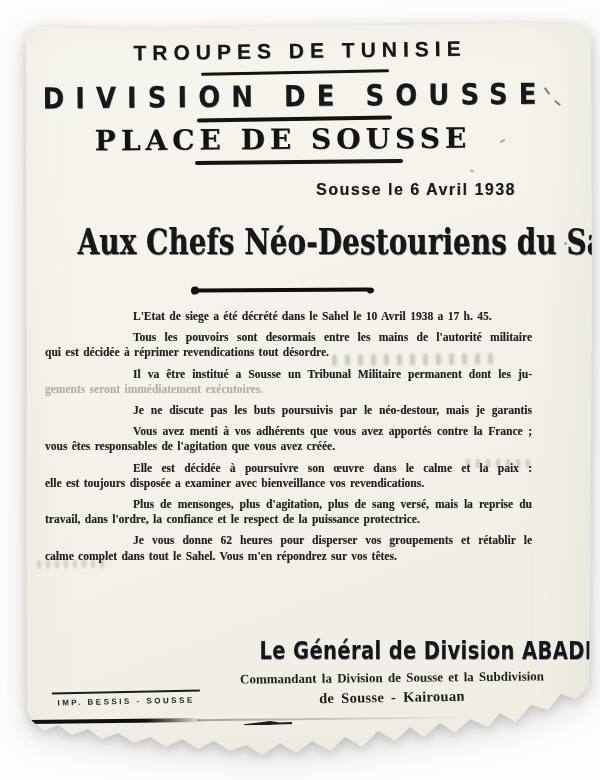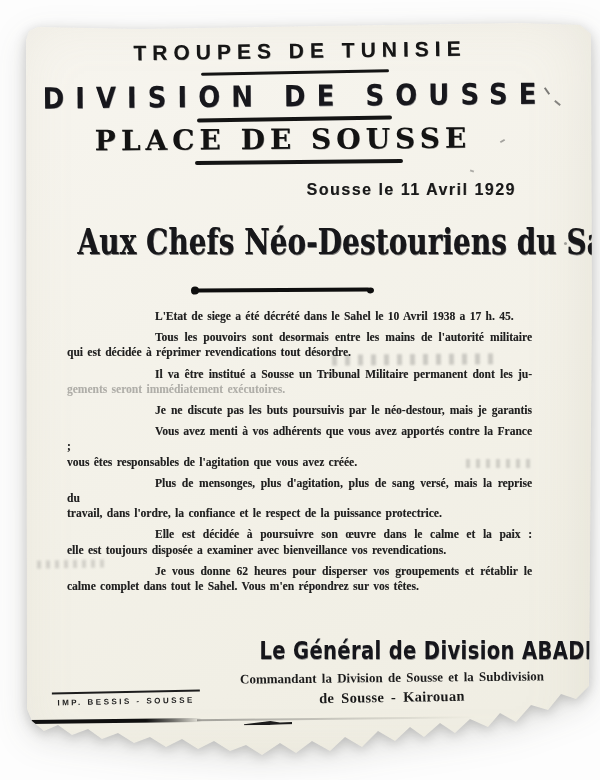--- a/index.html
+++ b/index.html
@@ -81,21 +81,21 @@
     content:"";position:absolute;right:-4px;top:0;width:7px;height:6px;border-radius:50%;background:#0e0e0e;
   }
 
   
   #body-paragraphs{
     left:45px;top:309px;width:487px;
     font-family:"Liberation Serif",serif;font-weight:bold;font-size:11.5px;line-height:15.2px;
     color:#202020;word-spacing:1.5px;
     text-shadow:.3px .3px 0 rgba(30,30,30,.35);
   }
-  .para{margin-bottom:6px;margin-left:22px;}
+  .para{margin-bottom:6px;}
   .line{text-align:justify;text-align-last:justify;}
   .line.last{text-align-last:left;}
   .line.first{text-indent:88px;}
   .line.faded{opacity:.32;filter:blur(.4px);}
 
   
   .signature{right:38px;top:636px;width:340px;text-align:center;}
   .sig1{
     font-family:"DejaVu Sans",sans-serif;font-weight:bold;font-size:25px;
     letter-spacing:.5px;white-space:nowrap;color:#16161b;
@@ -156,21 +156,21 @@
 
         <div class="abs hdr1">TROUPES DE TUNISIE</div>
         <div class="abs rule rule1"></div>
 
         <div class="abs hdr2">DIVISION DE SOUSSE</div>
         <div class="abs rule rule2"></div>
 
         <div class="abs hdr3">PLACE DE SOUSSE</div>
         <div class="abs rule rule3"></div>
 
-        <div class="abs dateline">Sousse le 11 Avril 1929</div>
+        <div class="abs dateline">Sousse le 6 Avril 1938</div>
 
         <h1 class="abs headline">Aux Chefs Néo-Destouriens du Sahel</h1>
         <div class="abs headline-rule"></div>
 
         <div class="abs" id="body-paragraphs">
             <div class="para">
               <div class="line first last">L'Etat de siege a été décrété dans le Sahel le 10 Avril 1938 a 17 h. 45.</div>
             </div>
             <div class="para">
               <div class="line first">Tous les pouvoirs sont desormais entre les mains de l'autorité militaire</div>
@@ -181,26 +181,26 @@
               <div class="line last faded">gements seront immédiatement exécutoires.</div>
             </div>
             <div class="para">
               <div class="line first">Je ne discute pas les buts poursuivis par le néo-destour, mais je garantis</div>
             </div>
             <div class="para">
               <div class="line first">Vous avez menti à vos adhérents que vous avez apportés contre la France ;</div>
               <div class="line last">vous êtes responsables de l'agitation que vous avez créée.</div>
             </div>
             <div class="para">
+              <div class="line first">Elle est décidée à poursuivre son œuvre dans le calme et la paix :</div>
+              <div class="line last">elle est toujours disposée a examiner avec bienveillance vos revendications.</div>
+            </div>
+            <div class="para">
               <div class="line first">Plus de mensonges, plus d'agitation, plus de sang versé, mais la reprise du</div>
               <div class="line last">travail, dans l'ordre, la confiance et le respect de la puissance protectrice.</div>
-            </div>
-            <div class="para">
-              <div class="line first">Elle est décidée à poursuivre son œuvre dans le calme et la paix :</div>
-              <div class="line last">elle est toujours disposée a examiner avec bienveillance vos revendications.</div>
             </div>
             <div class="para">
               <div class="line first">Je vous donne 62 heures pour disperser vos groupements et rétablir le</div>
               <div class="line last">calme complet dans tout le Sahel. Vous m'en répondrez sur vos têtes.</div>
             </div>
           </div>
 
         <div class="abs signature">
           <div class="sig1">Le Général de Division ABADIE</div>
           <div class="sig2">Commandant la Division de Sousse et la Subdivision</div>

